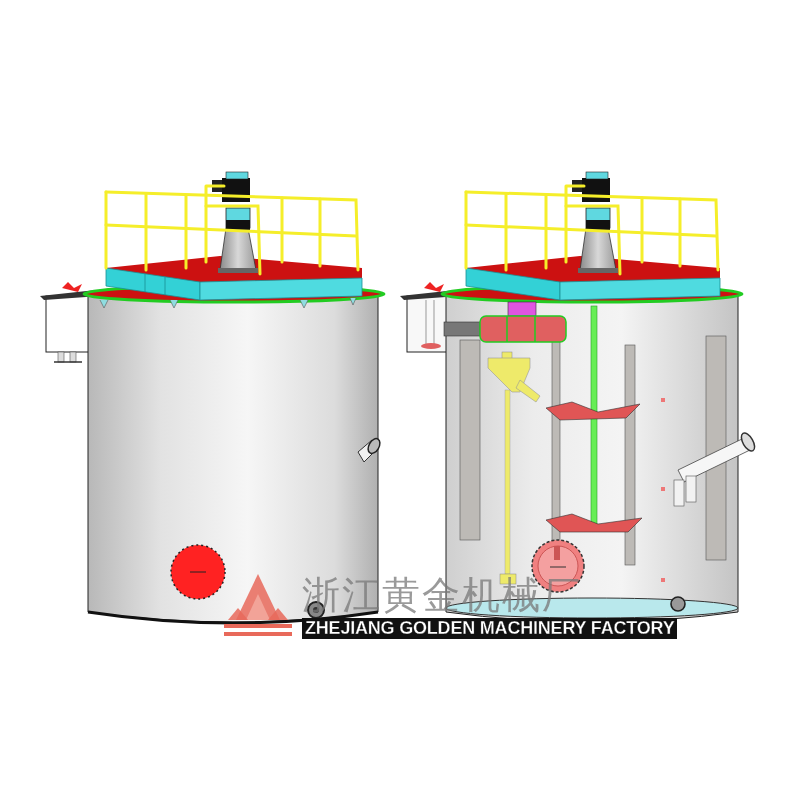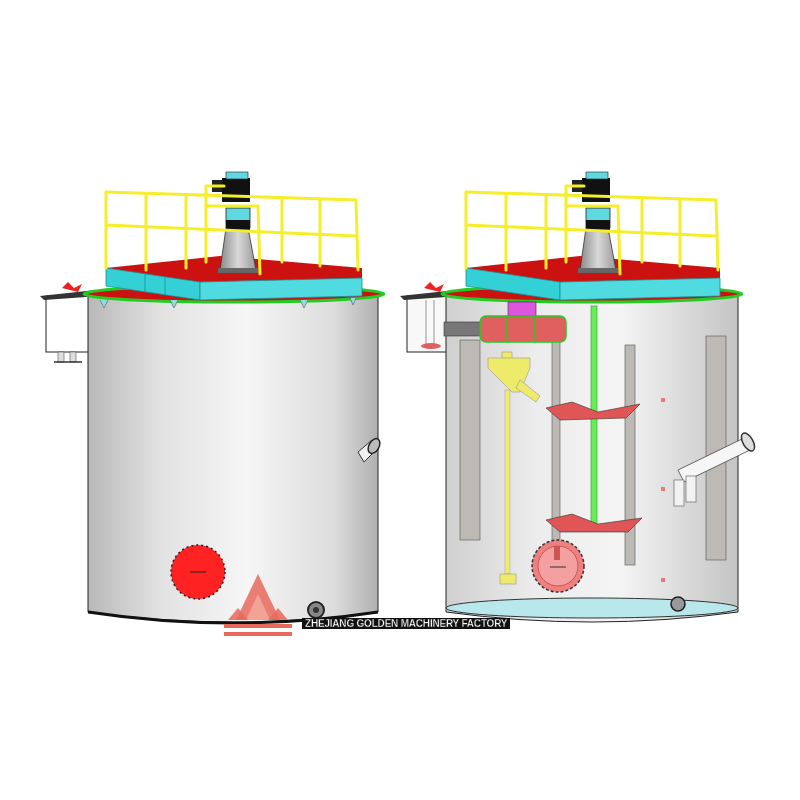--- a/index.html
+++ b/index.html
@@ -1,20 +1,20 @@
 <!DOCTYPE html>
 <html><head>
   <meta charset="utf-8">
   <style>
     html, body { margin: 0; padding: 0; background: #ffffff; }
     body { width: 800px; height: 800px; position: relative; overflow: hidden; font-family: "Liberation Sans", sans-serif; }
     .scene { position: absolute; left: 0; top: 0; width: 800px; height: 800px; }
     .watermark { position: absolute; left: 218px; top: 570px; width: 380px; height: 70px; }
     .wm-cn { position: absolute; left: 84px; top: 0px; font-size: 38px; color: rgba(120,120,120,0.75); letter-spacing: 2px; font-family: "DejaVu Sans", sans-serif; white-space: nowrap; }
-    .wm-en { position: absolute; left: 84px; top: 48px; font-size: 10px; font-weight: bold; color: #ffffff; background: #111; padding: 0 3px; letter-spacing: -0.2px; white-space: nowrap; -webkit-text-stroke: 0.3px #111; }
+    .wm-en { position: absolute; left: 84px; top: 48px; font-size: 18px; font-weight: bold; color: #ffffff; background: #111; padding: 0 3px; letter-spacing: -0.2px; white-space: nowrap; -webkit-text-stroke: 0.3px #111; }
     .wm-logo { position: absolute; left: 0; top: 0; width: 80px; height: 68px; }
   </style>
 </head>
 <body>
 
 <svg class="scene" viewBox="0 0 800 800" xmlns="http://www.w3.org/2000/svg">
   <defs>
     <linearGradient id="shellGrad" x1="0" x2="1" y1="0" y2="0">
       <stop offset="0" stop-color="#b8b8b8"></stop>
       <stop offset="0.25" stop-color="#e2e2e2"></stop>
@@ -193,14 +193,15 @@
 
 <div class="watermark">
   <svg class="wm-logo" viewBox="0 0 80 68">
     <polygon points="40,4 62,50 18,50" fill="#e8695a" opacity="0.85"></polygon>
     <polygon points="40,24 52,50 28,50" fill="#f2a398"></polygon>
     <polygon points="20,38 30,50 10,50" fill="#e8695a" opacity="0.85"></polygon>
     <polygon points="60,38 70,50 50,50" fill="#e8695a" opacity="0.85"></polygon>
     <rect x="6" y="54" width="68" height="4" fill="#e8695a"></rect>
     <rect x="6" y="62" width="68" height="4" fill="#e8695a"></rect>
   </svg>
+  <div class="wm-cn">浙江黄金机械厂</div>
   <div class="wm-en">ZHEJIANG GOLDEN MACHINERY FACTORY</div>
 </div>
 
 </body></html>

